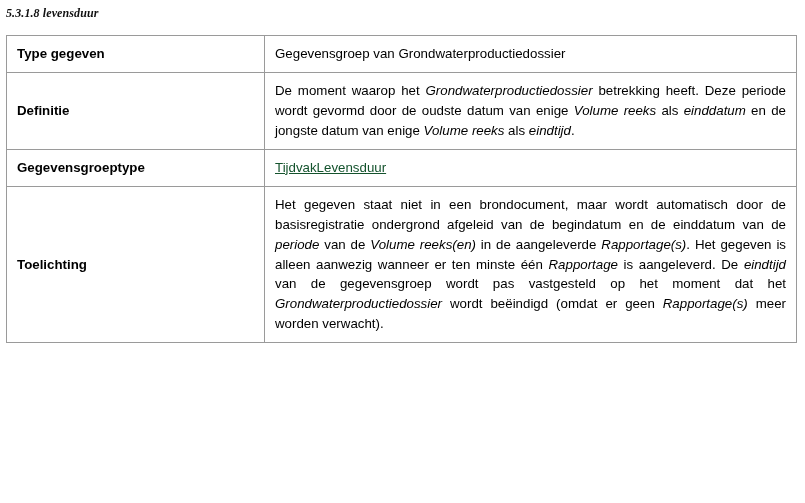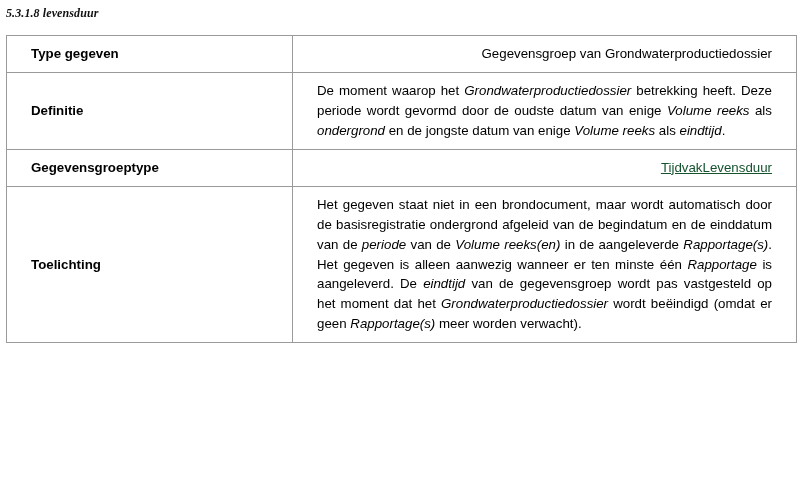--- a/index.html
+++ b/index.html
@@ -35,34 +35,34 @@
     width: 791px;
     margin: 14px 0 0 6px;
     table-layout: fixed;
     background: #ffffff;
   }
   table.spec td {
     border: 1px solid #9a9a9a;
     vertical-align: middle;
     font-size: 13.3px;
     line-height: 1.5;
-    padding: 8px 24px;
+    padding: 8px 10px;
   }
   td.label {
     width: 237px;
     font-weight: bold;
     background: #ffffff;
     white-space: nowrap;
   }
   td.value {
     text-align: justify;
     text-justify: inter-word;
   }
   td.value.plain {
-    text-align: right;
+    text-align: left;
   }
   .row-tall td {
     padding-top: 12px;
     padding-bottom: 12px;
   }
   em {
     font-style: italic;
   }
   a.link {
     color: #14532d;
@@ -84,21 +84,21 @@
     <tbody>
 
       <tr>
         <td class="label">Type gegeven</td>
         <td class="value plain">Gegevensgroep van Grondwaterproductiedossier</td>
       </tr>
 
       <tr class="row-tall">
         <td class="label">Definitie</td>
         <td class="value">
-            <p class="para"><span>De moment waarop het </span><em>Grondwaterproductiedossier</em><span> betrekking heeft. Deze periode wordt gevormd door de oudste datum van enige </span><em>Volume reeks</em><span> als </span><em>ondergrond</em><span> en de jongste datum van enige </span><em>Volume reeks</em><span> als </span><em>eindtijd</em><span>.</span></p>
+            <p class="para"><span>De moment waarop het </span><em>Grondwaterproductiedossier</em><span> betrekking heeft. Deze periode wordt gevormd door de oudste datum van enige </span><em>Volume reeks</em><span> als </span><em>einddatum</em><span> en de jongste datum van enige </span><em>Volume reeks</em><span> als </span><em>eindtijd</em><span>.</span></p>
           </td>
       </tr>
 
 
 
       <tr>
         <td class="label">Gegevensgroeptype</td>
         <td class="value plain">
           <a class="link">TijdvakLevensduur</a>
         </td>

